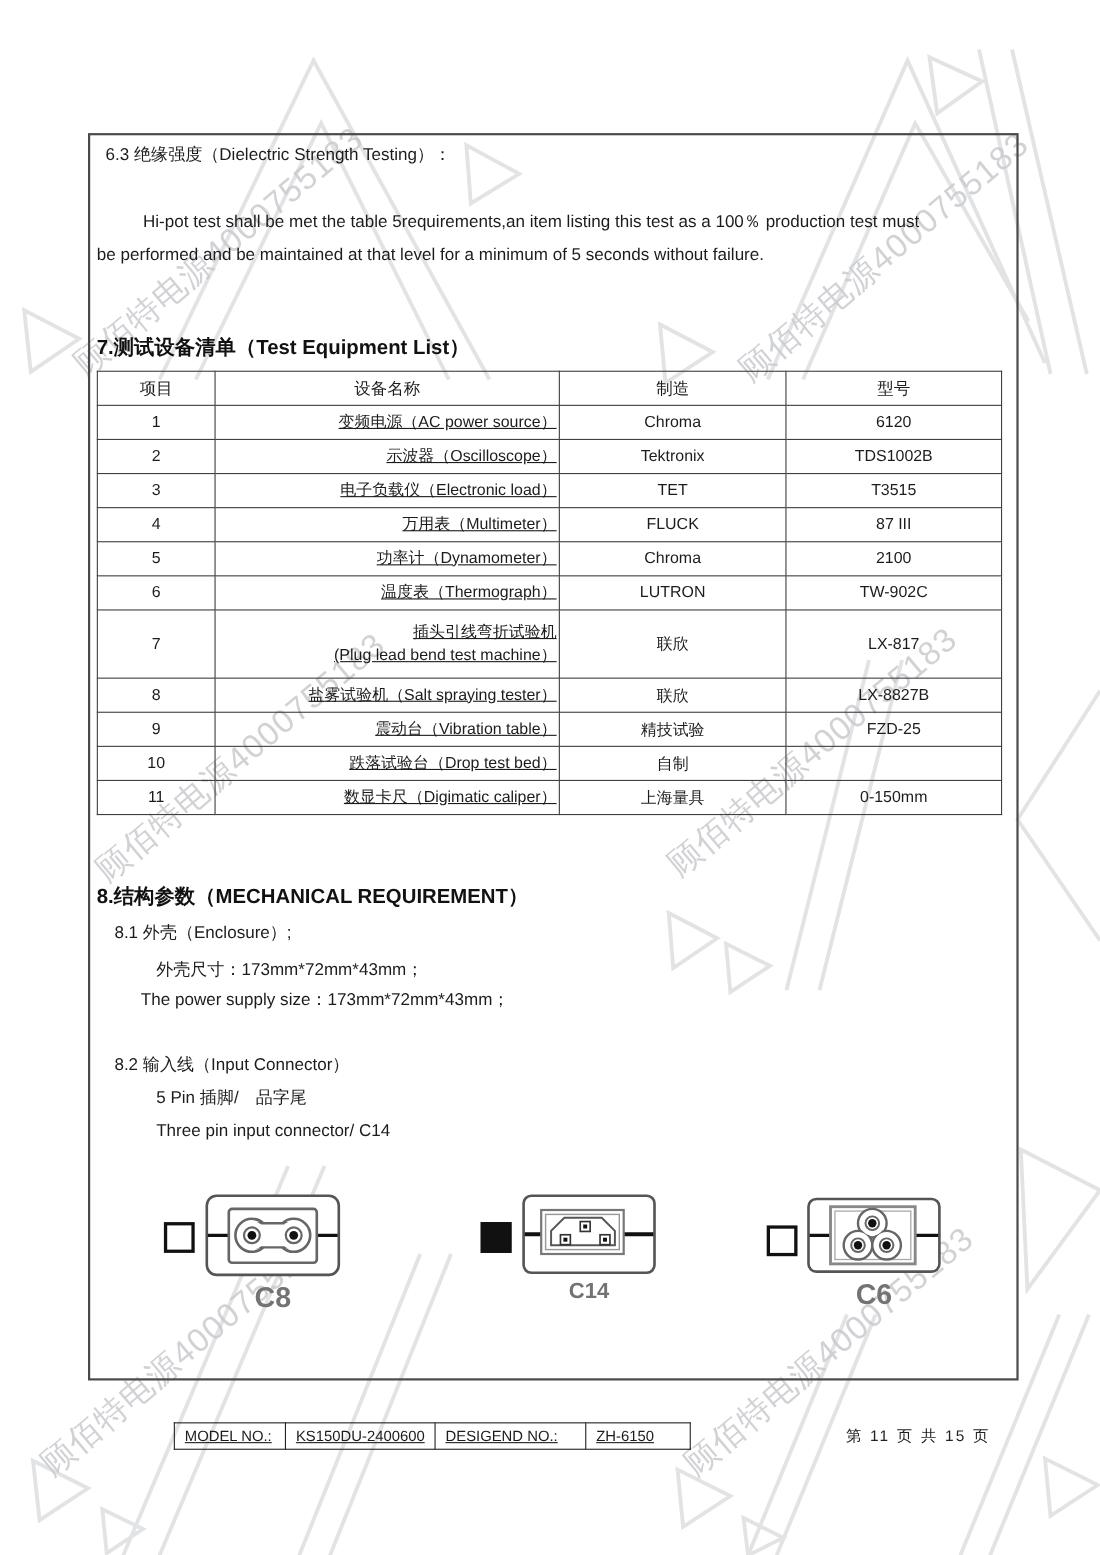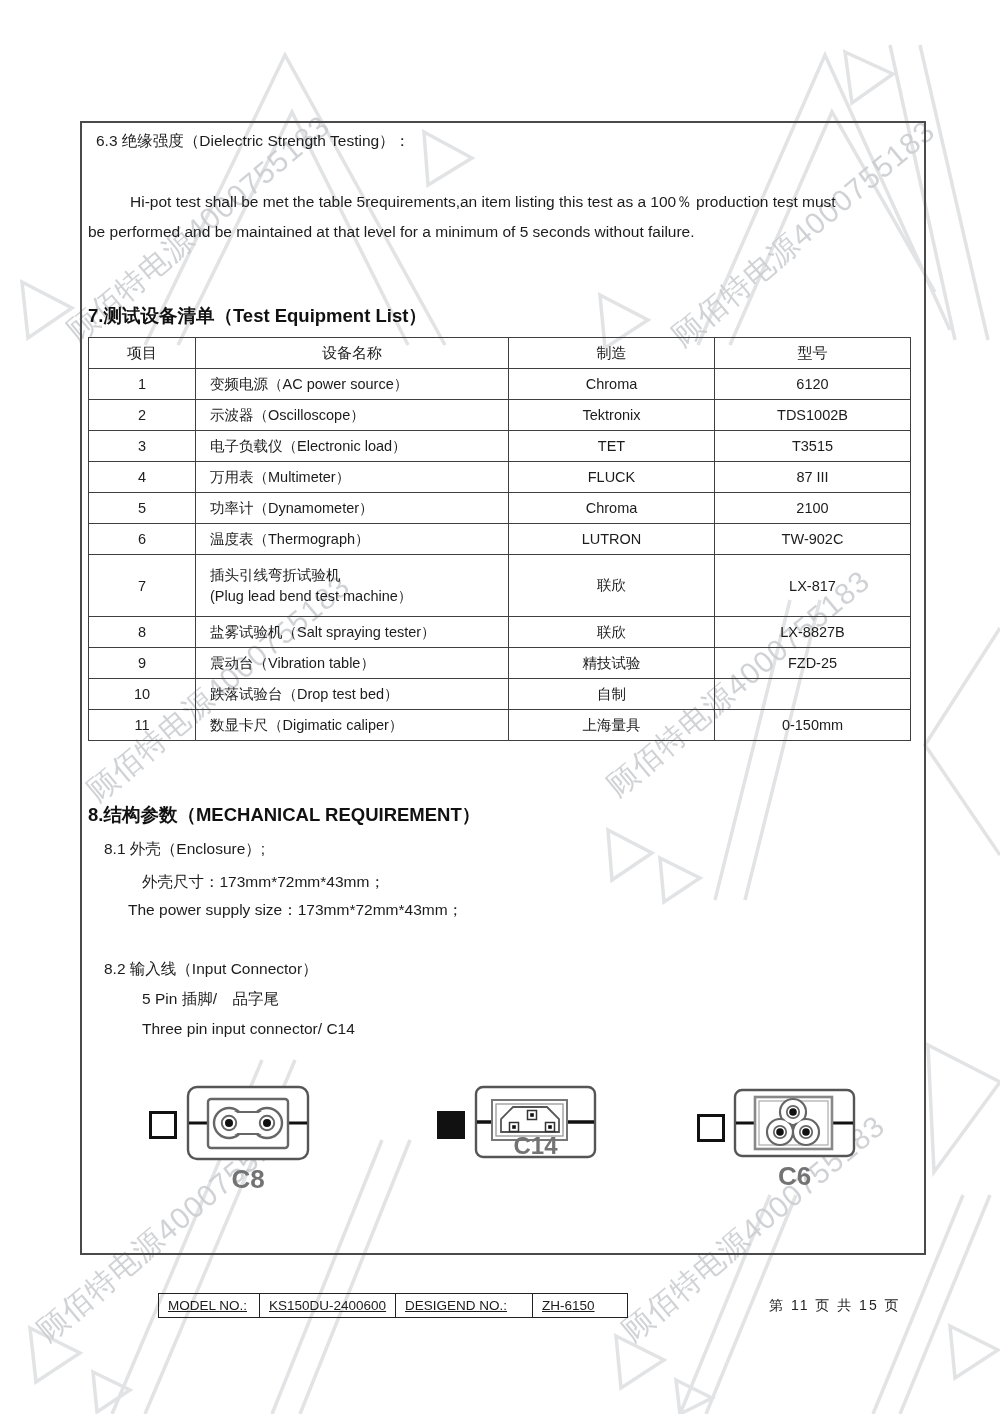--- a/index.html
+++ b/index.html
@@ -16,21 +16,21 @@
   
   .t-normal{font-size:15.5px;line-height:20px;white-space:nowrap;}
   .t-title{font-size:18.5px;font-weight:bold;white-space:nowrap;color:#111;}
   
   table.eq{position:absolute;left:88px;top:337px;border-collapse:collapse;table-layout:fixed;
            font-size:14.5px;color:#1c1c1c;background:transparent;}
   table.eq td,table.eq th{border:1.2px solid #3f3f3f;text-align:center;vertical-align:middle;
            padding:4px 2px;font-weight:normal;background:transparent;}
   table.eq th{height:22px;font-size:15px;}
   table.eq td{height:22px;}
-  table.eq td.col-name{text-align:left;padding-left:14px;white-space:pre-line;line-height:21px;}
+  table.eq td.col-name{text-align:right;padding-left:14px;white-space:pre-line;line-height:21px;text-decoration:underline;}
   
   .chk{position:absolute;width:22px;height:22px;border:3.5px solid #111;background:#fff;}
   .chk.checked{background:#111;border-color:#111;}
   .conn-label{position:absolute;text-align:center;font-weight:bold;color:#737373;
               font-family:"Liberation Sans","DejaVu Sans",sans-serif;}
   
   table.foot{position:absolute;left:158px;top:1293px;border-collapse:collapse;font-size:13.5px;}
   table.foot td{border:1.6px solid #222;height:23px;padding:0 0 0 9px;text-align:left;white-space:nowrap;text-decoration:underline;}
   .pageinfo{position:absolute;left:769px;top:1297px;font-size:14px;color:#222;letter-spacing:2px;white-space:nowrap;}
 </style>
@@ -217,21 +217,21 @@
       <rect x="54.5" y="26.5" width="9" height="9"></rect>
       <rect x="36.5" y="38.5" width="9" height="9"></rect>
       <rect x="72.5" y="38.5" width="9" height="9"></rect>
     </g>
     <g fill="#111">
       <rect x="57.2" y="29.2" width="3.6" height="3.6"></rect>
       <rect x="39.2" y="41.2" width="3.6" height="3.6"></rect>
       <rect x="75.2" y="41.2" width="3.6" height="3.6"></rect>
     </g>
   </svg>
-  <div class="conn-label" style="left:473px;top:1132px;width:125px;font-size:24px">C14</div>
+  <div class="conn-label" style="left:473px;top:1163px;width:125px;font-size:20px">C14</div>
 
   <div class="chk" style="left:697px;top:1114px"></div>
   <svg class="abs" style="left:732px;top:1087px" width="125" height="72" viewBox="0 0 125 72">
     <rect x="3" y="3" width="119" height="66" rx="7" fill="#fff" stroke="#555" stroke-width="2.4"></rect>
     <line x1="4" y1="36" x2="24" y2="36" stroke="#111" stroke-width="3"></line>
     <line x1="99" y1="36" x2="121" y2="36" stroke="#111" stroke-width="3"></line>
     <rect x="23" y="10" width="77" height="52" fill="#fff" stroke="#888" stroke-width="2.6"></rect>
     <rect x="27" y="14" width="69" height="44" fill="#fff" stroke="#aaa" stroke-width="1.2"></rect>
     <circle cx="61" cy="25" r="13" fill="#fff" stroke="#666" stroke-width="2.2"></circle>
     <circle cx="48" cy="45" r="13" fill="#fff" stroke="#666" stroke-width="2.2"></circle>

